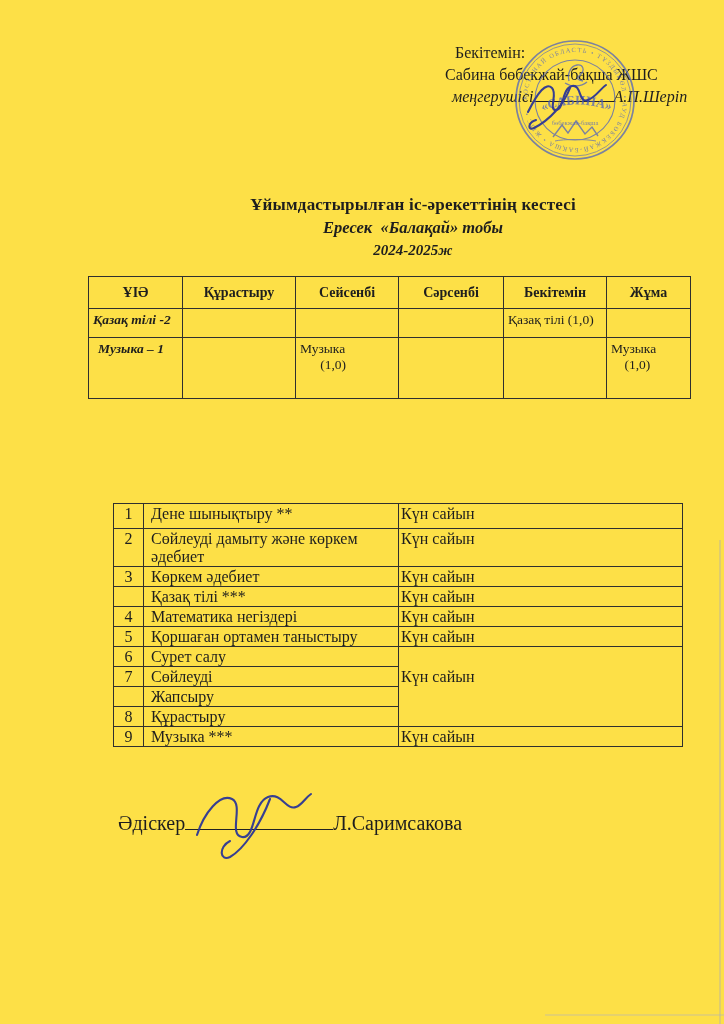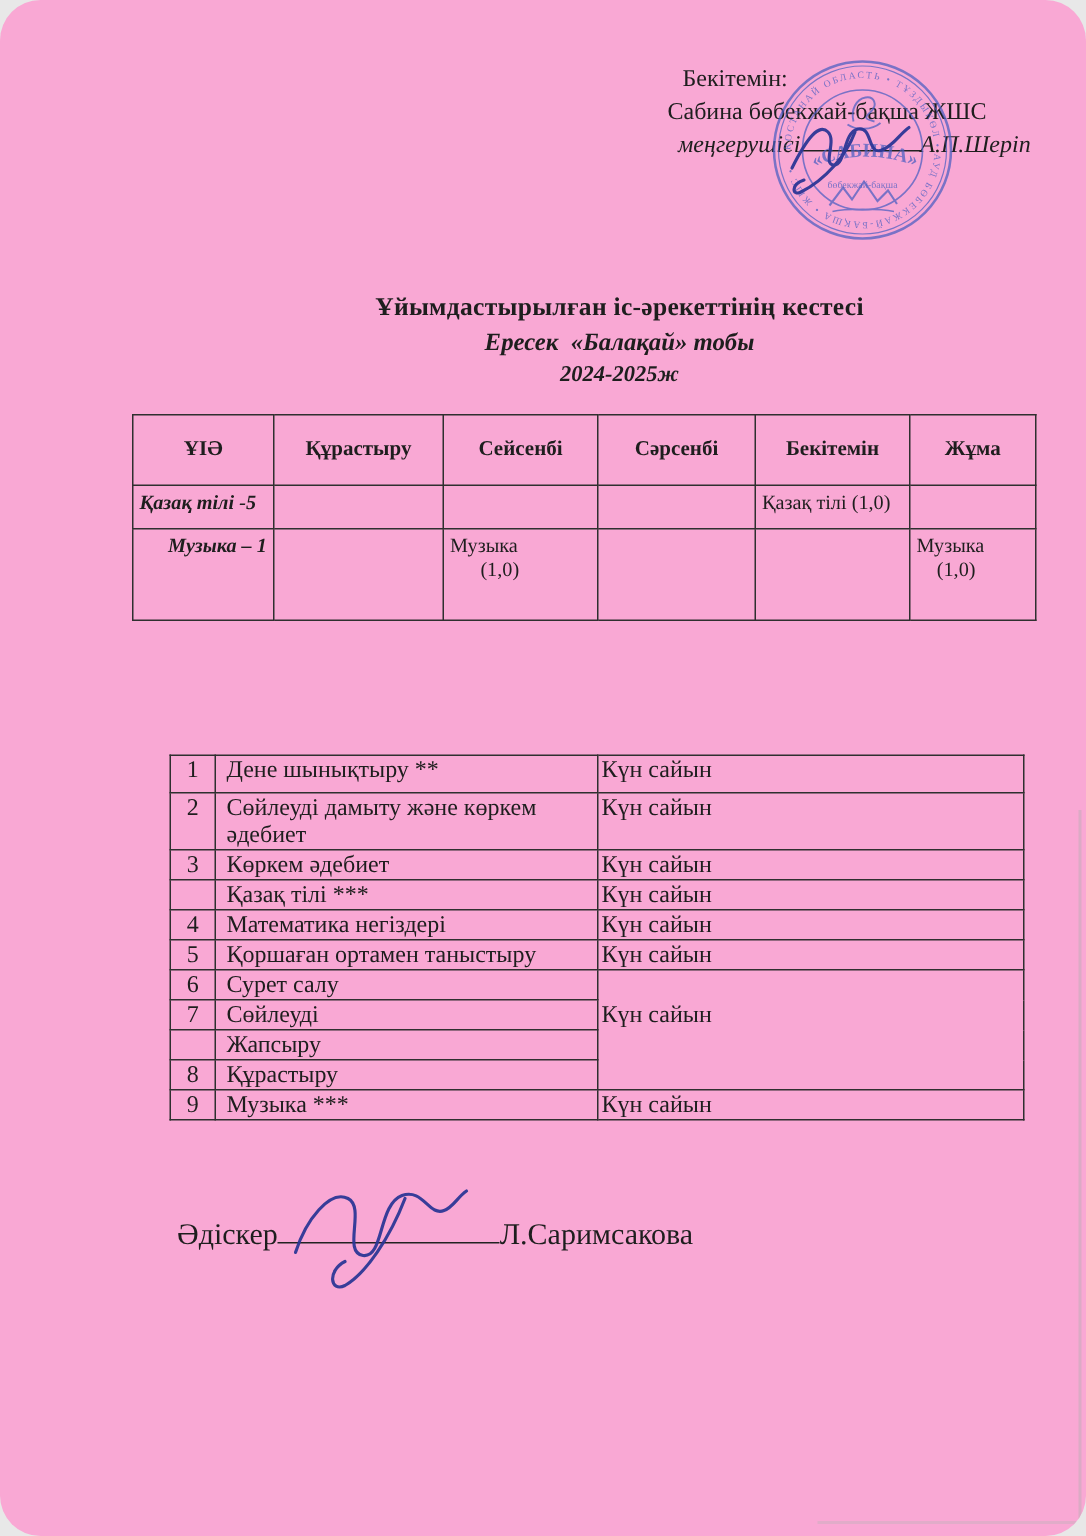--- a/index.html
+++ b/index.html
@@ -1,19 +1,19 @@
 <!DOCTYPE html>
 <html><head>
 <meta charset="utf-8">
 <style>
   html,body{margin:0;padding:0;background:#e8e8e8;}
   .page{
     position:relative; width:724px; height:1024px; margin:0 auto;
-    background:#f9a8d4; overflow:hidden;
-    font-family:"Liberation Serif", serif; color:#1e1e1e;border-radius:27px;
+    background:#fde047; overflow:hidden;
+    font-family:"Liberation Serif", serif; color:#1e1e1e;
   }
   
   .approval{position:absolute; left:445px; top:42px; width:275px; font-size:16px; line-height:22px;}
   .approval .l1{padding-left:10px;}
   .approval .l3{padding-left:7px; white-space:nowrap;font-style:italic;}
   .uline{display:inline-block; border-bottom:1.2px solid #222; height:14px; vertical-align:baseline;}
   .uline.appr{width:80px;}
   .uline.foot{width:148px;}
   
   .titles{position:absolute; left:98px; top:195px; width:630px; text-align:center;}
@@ -22,21 +22,21 @@
   .title-year{font-size:15px; font-weight:bold; font-style:italic; margin-top:4px;}
   
   table{border-collapse:collapse; table-layout:fixed;}
   .schedule{position:absolute; left:88px; top:276px; width:602px;}
   .schedule th,.schedule td{border:1.4px solid #2f2f2f; overflow:hidden;}
   .schedule th{font-size:14px; font-weight:bold; text-align:center; vertical-align:middle; padding:2px;}
   .schedule td{font-size:13.5px; vertical-align:top; padding:3px 4px 0 4px; white-space:pre-line; line-height:16px;}
   .schedule td.c{text-align:center;}
   .schedule td.bi{font-weight:bold; font-style:italic;}
   .schedule td.pre{white-space:pre;margin-left:48px;}
-  .schedule tr.hr{height:47px;} .schedule tr.r1{height:52px;} .schedule tr.r2{height:29px;} .schedule tr.r3{height:61px;}
+  .schedule tr.hr{height:32px;} .schedule tr.r1{height:52px;} .schedule tr.r2{height:29px;} .schedule tr.r3{height:61px;}
   
   .daily{position:absolute; left:113px; top:503px; width:569px;}
   .daily td{border:1.3px solid #2f2f2f; font-size:16px; line-height:18px; vertical-align:top; padding:1px 4px 0 7px; overflow:hidden;}
   .daily td.num{text-align:center; padding-left:2px; padding-right:2px;}
   .daily td.freq{padding-left:2px;}
   .daily td.merged{vertical-align:top; padding-top:21px;}
   .daily tr.h25{height:25px;} .daily tr.h37{height:37px;} .daily tr.h20{height:20px;}
   
   .footer{position:absolute; left:118px; top:812px; font-size:20px; white-space:nowrap;}
   
@@ -102,29 +102,29 @@
     <tbody>
         <tr class="hr">
       <th>ҰІӘ</th>
       <th>Құрастыру</th>
       <th>Сейсенбі</th>
       <th>Сәрсенбі</th>
       <th>Бекітемін</th>
       <th>Жұма</th>
     </tr>
     <tr class="r2">
-      <td class="bi">Қазақ тілі -5</td>
+      <td class="bi">Қазақ тілі -2</td>
       <td></td>
       <td></td>
       <td></td>
       <td>Қазақ тілі (1,0)</td>
       <td></td>
     </tr>
     <tr class="r3">
-      <td class="bi" style="padding-left:23px;">Музыка – 1</td>
+      <td class="bi" style="padding-left:9px;">Музыка – 1</td>
       <td></td>
       <td class="pre">Музыка
       (1,0)</td>
       <td></td>
       <td></td>
       <td class="pre">Музыка
     (1,0)</td>
     </tr>
   </tbody>
     </table>

